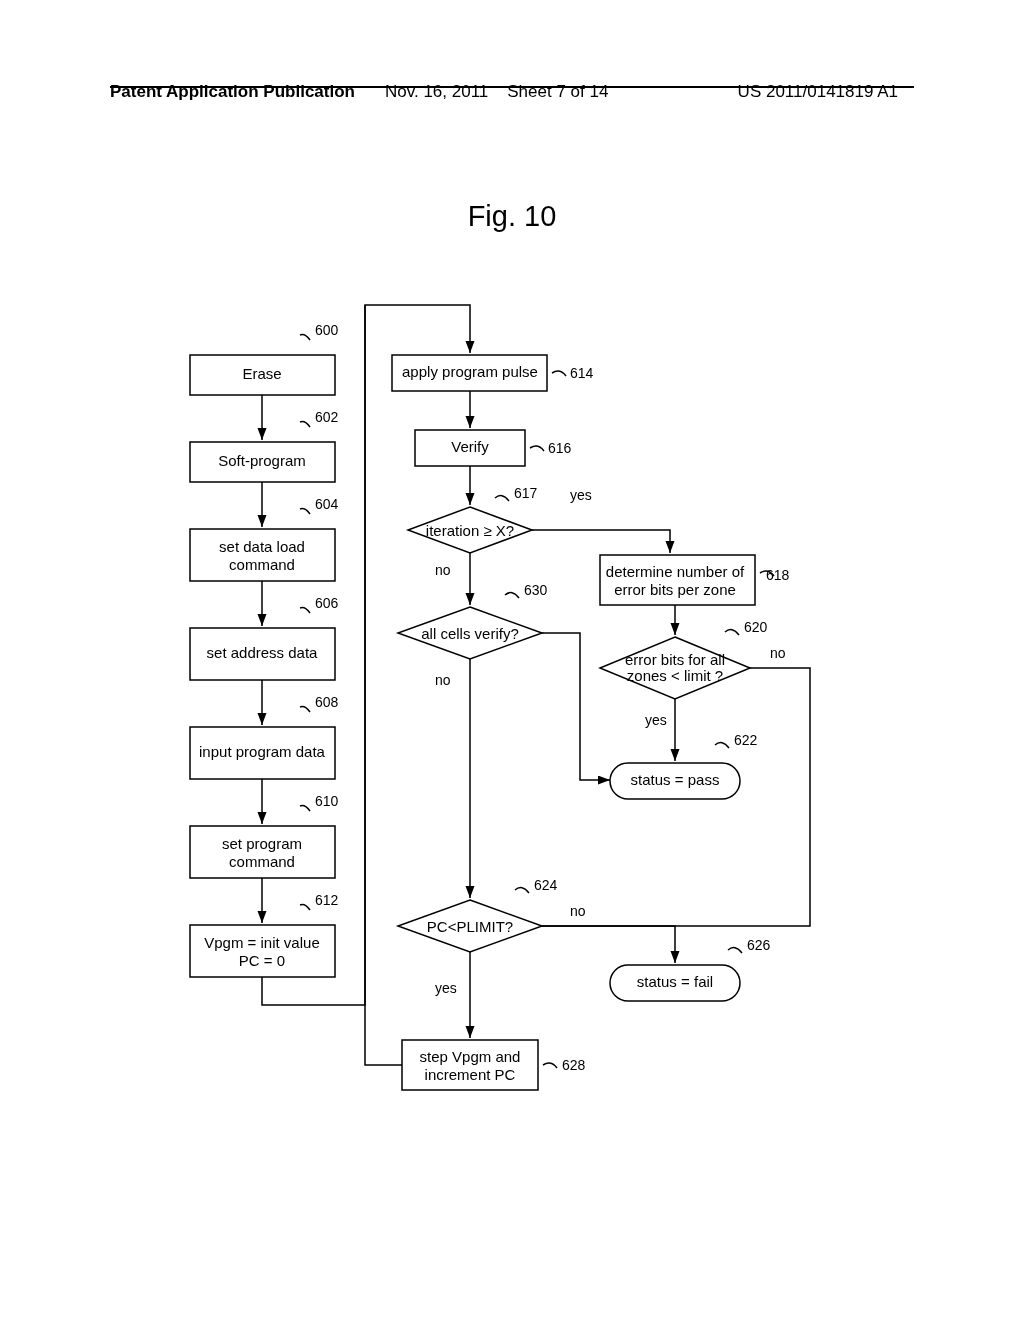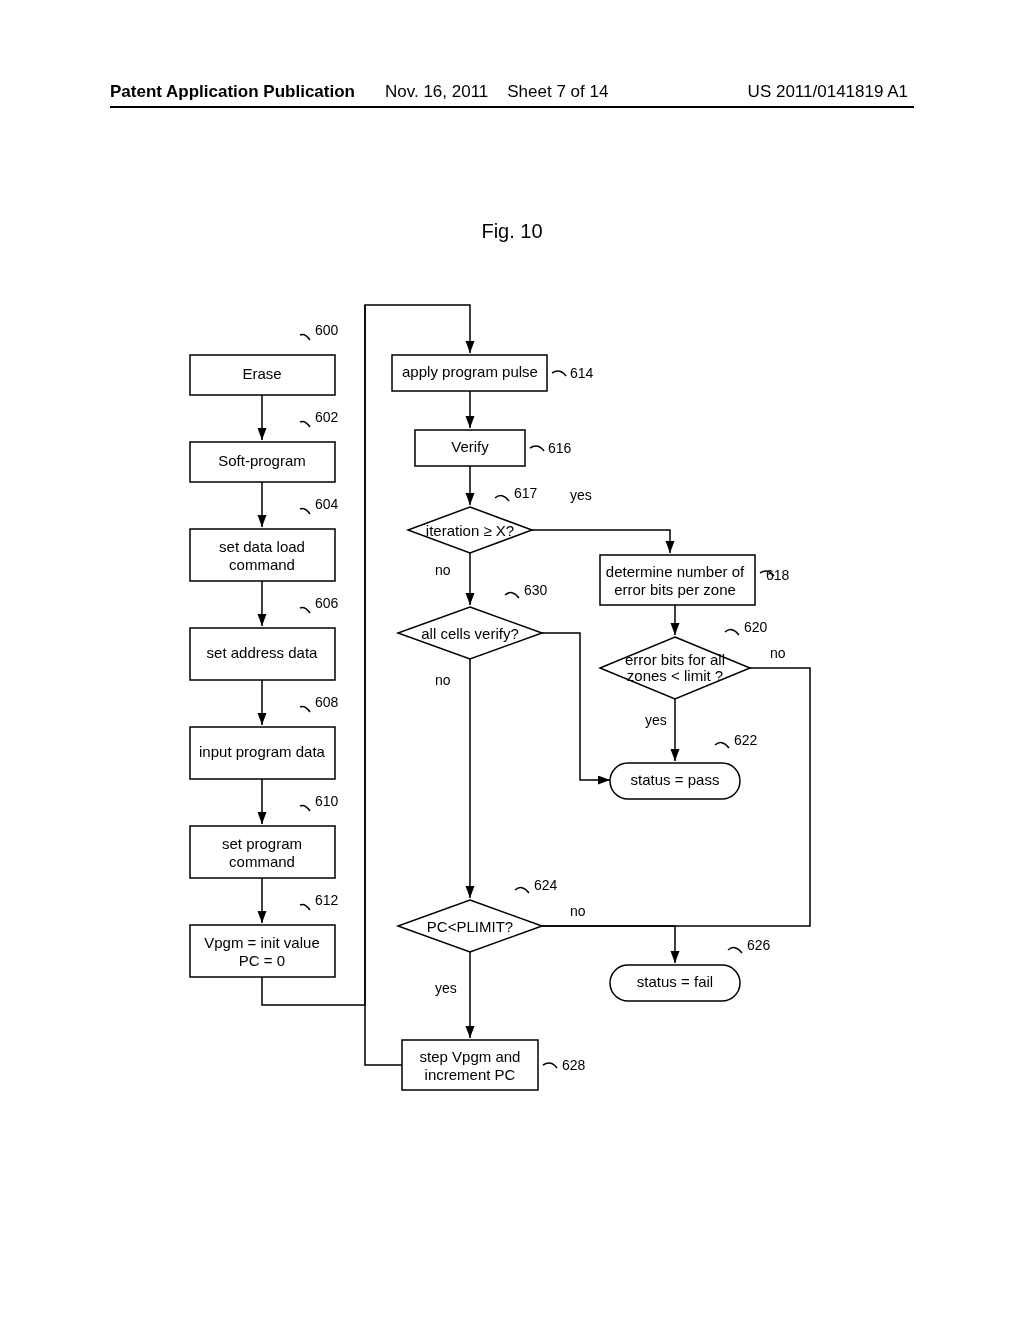--- a/index.html
+++ b/index.html
@@ -13,44 +13,44 @@
     height: 1320px;
     position: relative;
     background: white;
   }
   .header {
     position: absolute;
     top: 82px;
     left: 110px;
     right: 110px;
     border-bottom: 2px solid black;
-    padding-bottom: 24px;
+    padding-bottom: 4px;
     font-size: 17px;
   }
   .header-left {
     position: absolute;
     left: 0;
     font-weight: bold;
   }
   .header-mid {
     position: absolute;
     left: 275px;
   }
   .header-right {
     position: absolute;
-    right: 6px;
+    right: 16px;
     margin-left: 24px;
   }
   .fig-title {
     position: absolute;
-    top: 220px;
+    top: 200px;
     left: 0;
     width: 1024px;
     text-align: center;
-    font-size: 20px;
+    font-size: 29px;
   }
   svg {
     position: absolute;
     top: 280px;
     left: 170px;
   }
   .box {
     fill: white;
     stroke: black;
     stroke-width: 1.5;

